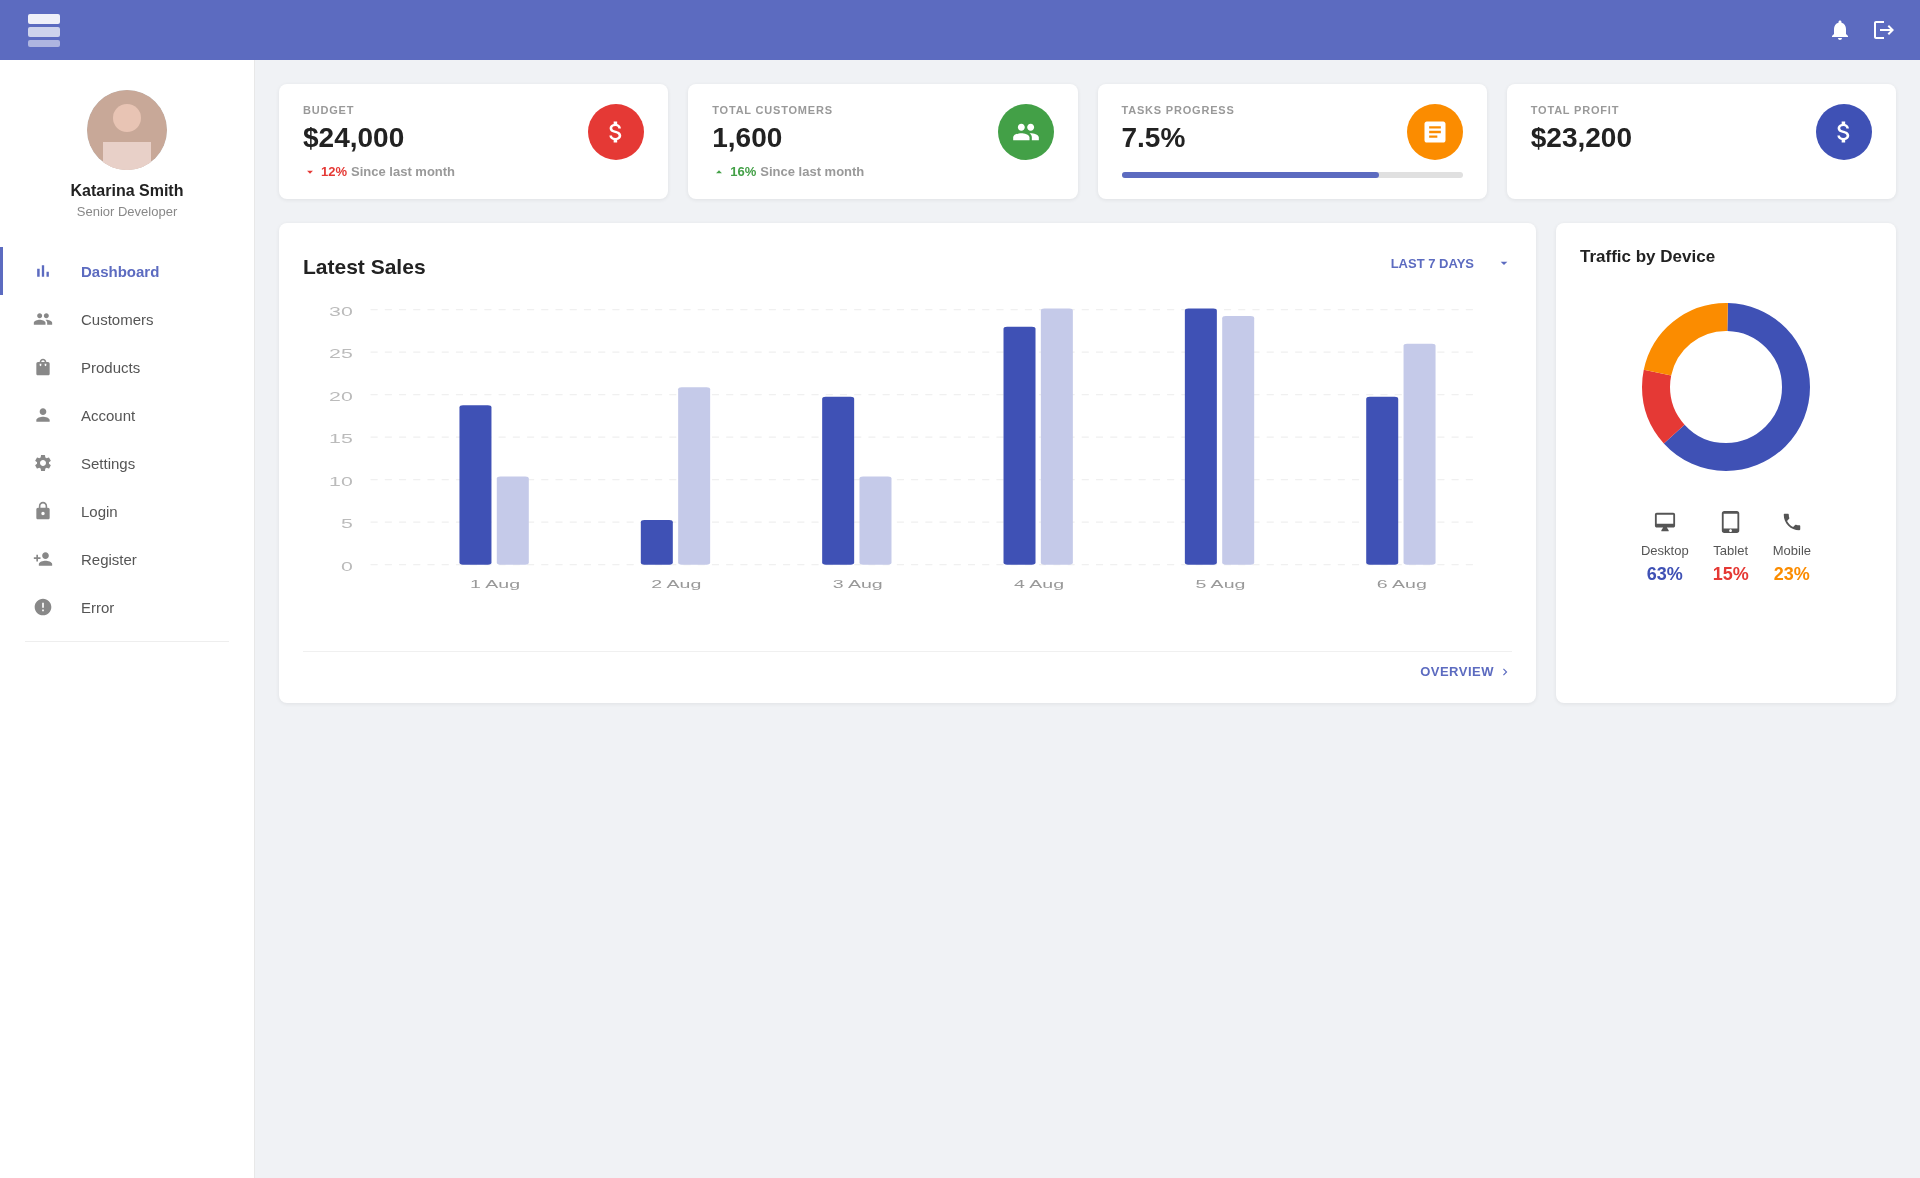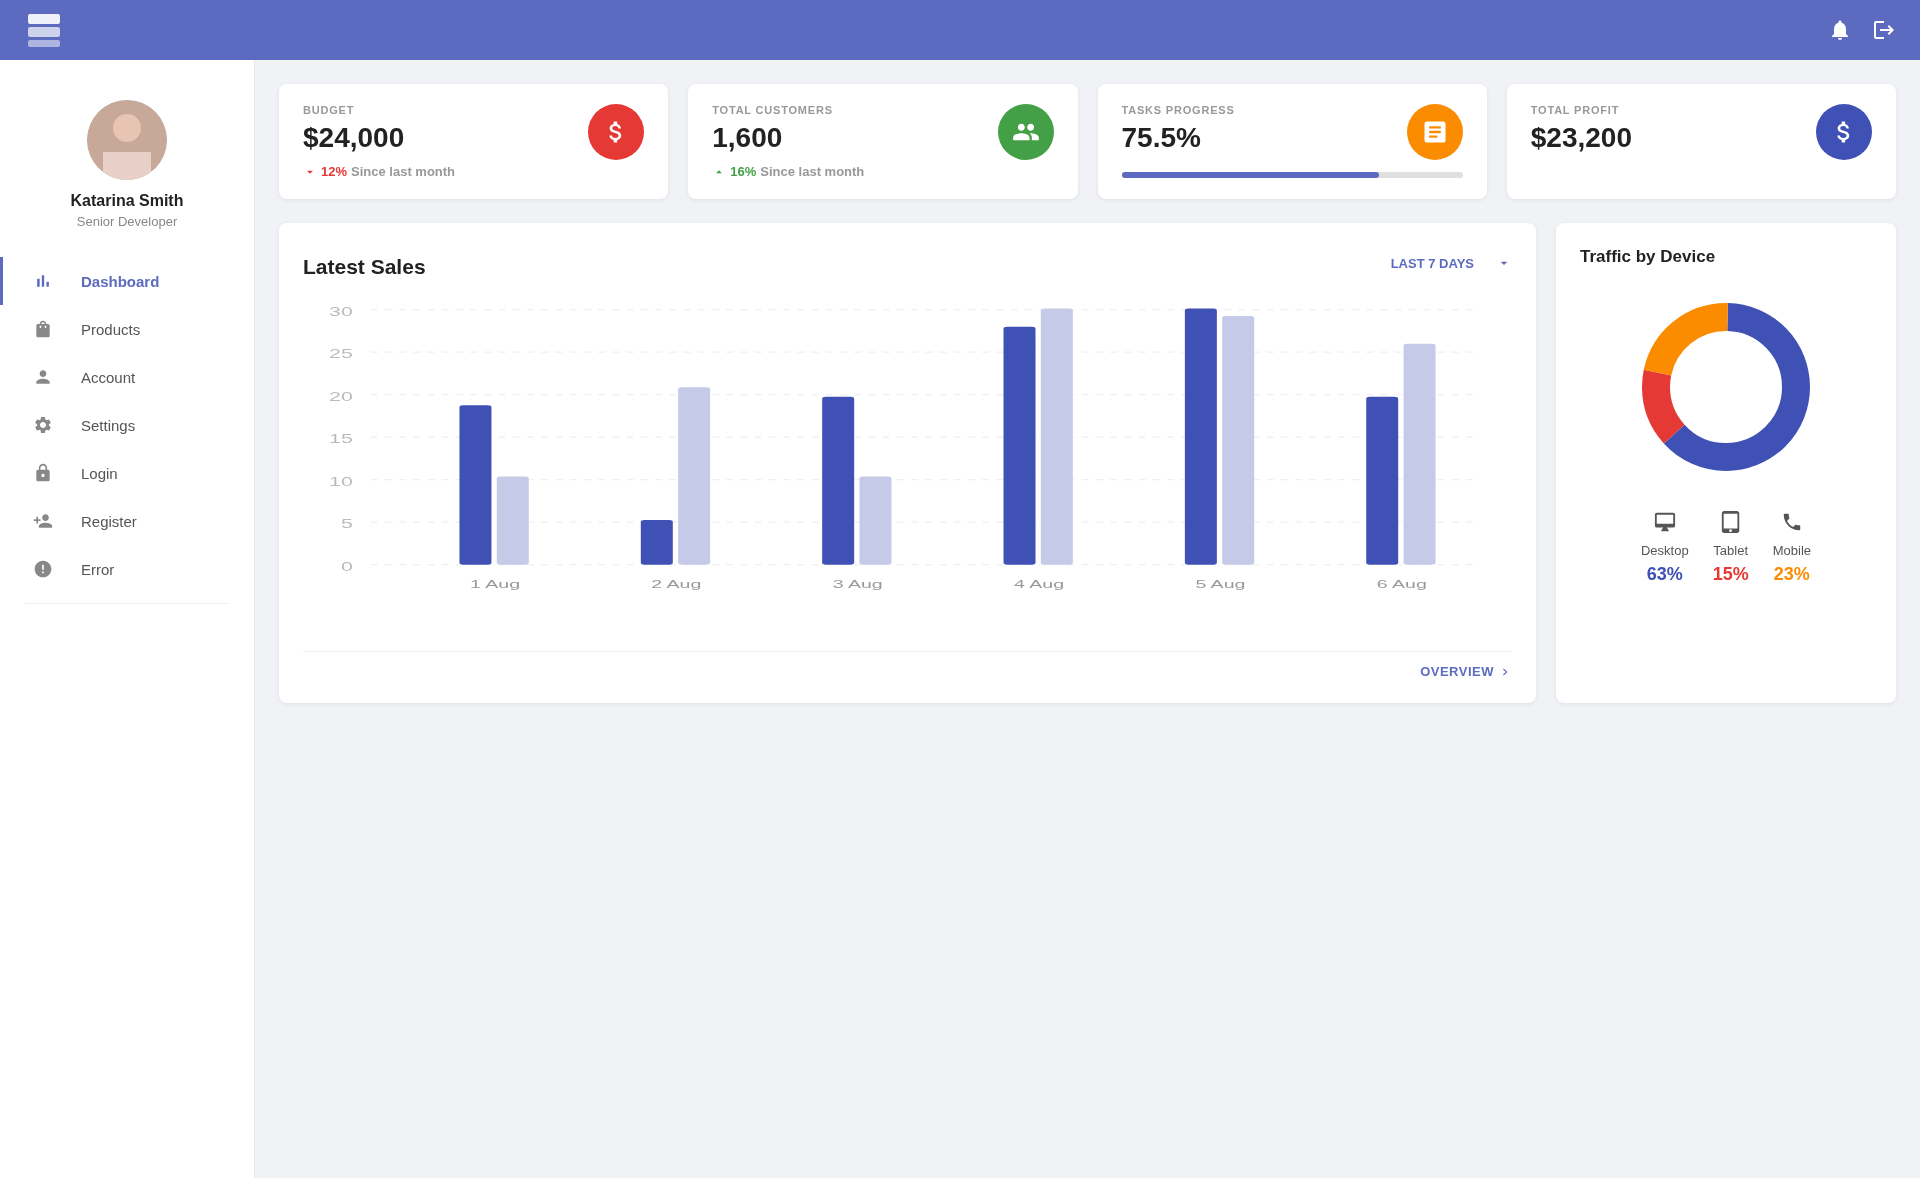--- a/index.html
+++ b/index.html
@@ -26,21 +26,21 @@
     .layout { display: flex; margin-top: 60px; height: calc(100vh - 60px); overflow: hidden; }
 
     
     .sidebar {
       width: 255px;
       min-width: 255px;
       background: white;
       display: flex;
       flex-direction: column;
       align-items: center;
-      padding-top: 40px;
+      padding-top: 30px;
       overflow-y: auto;
       border-right: 1px solid #e8e8e8;
     }
     .user-name {
       font-size: 16px; font-weight: 700; color: #222;
       margin-bottom: 4px; text-align: center;
     }
     .user-role { font-size: 13px; color: #888; text-align: center; margin-bottom: 28px; }
 
     .nav-menu { width: 100%; padding: 0 0; }
@@ -211,20 +211,26 @@
 
     <nav class="nav-menu">
 
       <div class="nav-item active">
         <svg viewBox="0 0 24 24" fill="#5C6BC0">
           <path d="M5 9.2h3V19H5zM10.6 5h2.8v14h-2.8zM16.2 13h2.8v6h-2.8z"></path>
         </svg>
         <span>Dashboard</span>
       </div>
 
+      <div class="nav-item">
+        <svg viewBox="0 0 24 24" fill="#888">
+          <path d="M16 11c1.66 0 2.99-1.34 2.99-3S17.66 5 16 5c-1.66 0-3 1.34-3 3s1.34 3 3 3zm-8 0c1.66 0 2.99-1.34 2.99-3S9.66 5 8 5C6.34 5 5 6.34 5 8s1.34 3 3 3zm0 2c-2.33 0-7 1.17-7 3.5V19h14v-2.5c0-2.33-4.67-3.5-7-3.5zm8 0c-.29 0-.62.02-.97.05 1.16.84 1.97 1.97 1.97 3.45V19h6v-2.5c0-2.33-4.67-3.5-7-3.5z"></path>
+        </svg>
+        <span>Customers</span>
+      </div>
 
       <div class="nav-item">
         <svg viewBox="0 0 24 24" fill="#888">
           <path d="M18 6h-2c0-2.21-1.79-4-4-4S8 3.79 8 6H6c-1.1 0-2 .9-2 2v12c0 1.1.9 2 2 2h12c1.1 0 2-.9 2-2V8c0-1.1-.9-2-2-2zm-8 4c0 .55-.45 1-1 1s-1-.45-1-1V8h2v2zm2-6c1.1 0 2 .9 2 2h-4c0-1.1.9-2 2-2zm4 6c0 .55-.45 1-1 1s-1-.45-1-1V8h2v2z"></path>
         </svg>
         <span>Products</span>
       </div>
 
       <div class="nav-item">
         <svg viewBox="0 0 24 24" fill="#888">
@@ -308,21 +314,21 @@
             </svg>
           <span>16%</span>
           <span class="stat-change-label">Since last month</span>
         </div>
       </div>
 
       <div class="stat-card">
         <div class="stat-card-header">
           <div>
             <div class="stat-label">TASKS PROGRESS</div>
-            <div class="stat-value">75.5%</div>
+            <div class="stat-value">7.5%</div>
           </div>
           <div class="stat-icon" style="background:#fb8c00;">
             <svg viewBox="0 0 24 24">
               <path d="M19 3H5c-1.1 0-2 .9-2 2v14c0 1.1.9 2 2 2h14c1.1 0 2-.9 2-2V5c0-1.1-.9-2-2-2zm-5 14H7v-2h7v2zm3-4H7v-2h10v2zm0-4H7V7h10v2z"></path>
             </svg>
           </div>
         </div>
         <div class="progress-bar-wrap">
           <div class="progress-bar-bg">
             <div class="progress-bar-fill" style="width:75.5%;"></div>

